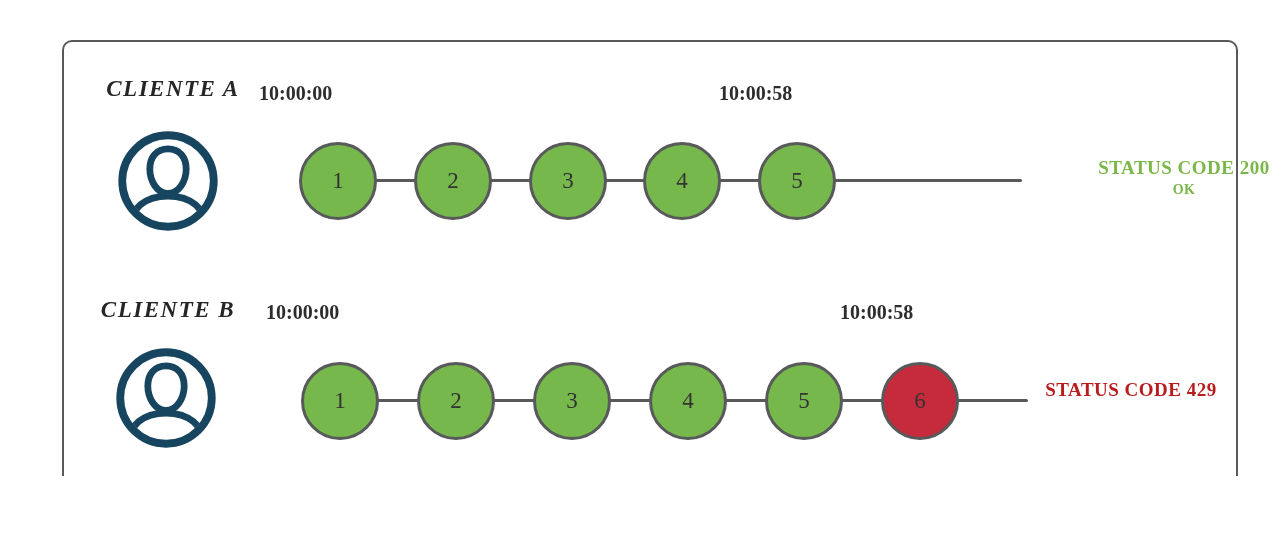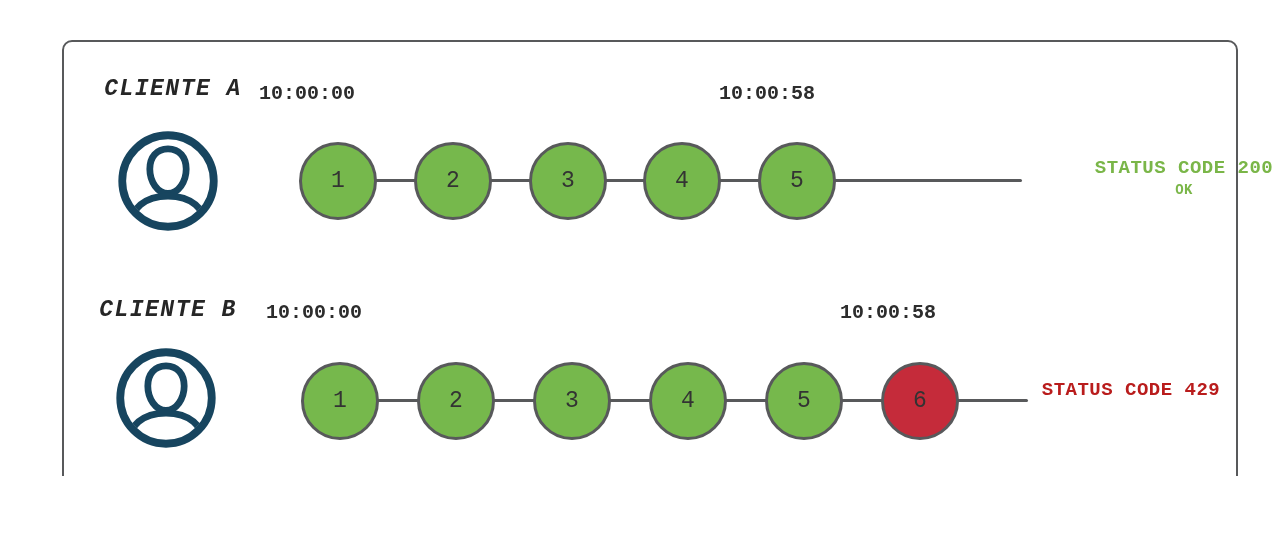--- a/index.html
+++ b/index.html
@@ -1,20 +1,20 @@
 <!DOCTYPE html>
 <html><head>
 <meta charset="utf-8">
 <style>
   html,body{margin:0;padding:0;background:#ffffff;}
   .stage{
     position:relative;
     width:1280px;height:476px;
     background:#ffffff;
-    font-family:Liberation Mono, monospace;
+    font-family:Liberation Serif, serif;
     overflow:hidden;
   }
   .frame{
     position:absolute;left:62px;top:40px;width:1172px;height:454px;
     border:2.5px solid #58595b;border-radius:10px;background:#ffffff;
   }
   .client-label{
     position:absolute;width:170px;text-align:center;
     font-size:23px;font-weight:700;font-style:italic;
     letter-spacing:1.5px;color:#262626;white-space:nowrap;

